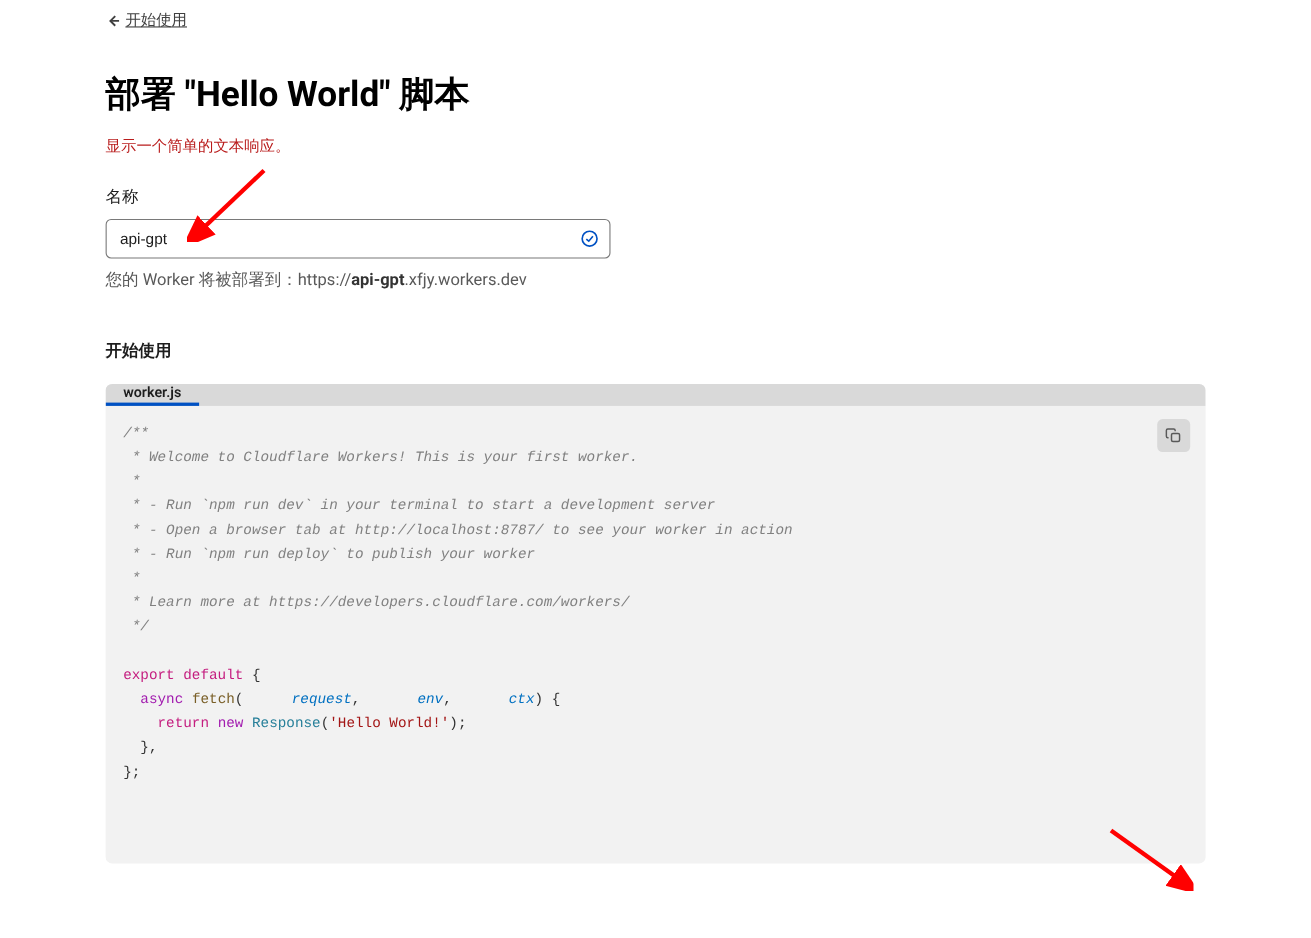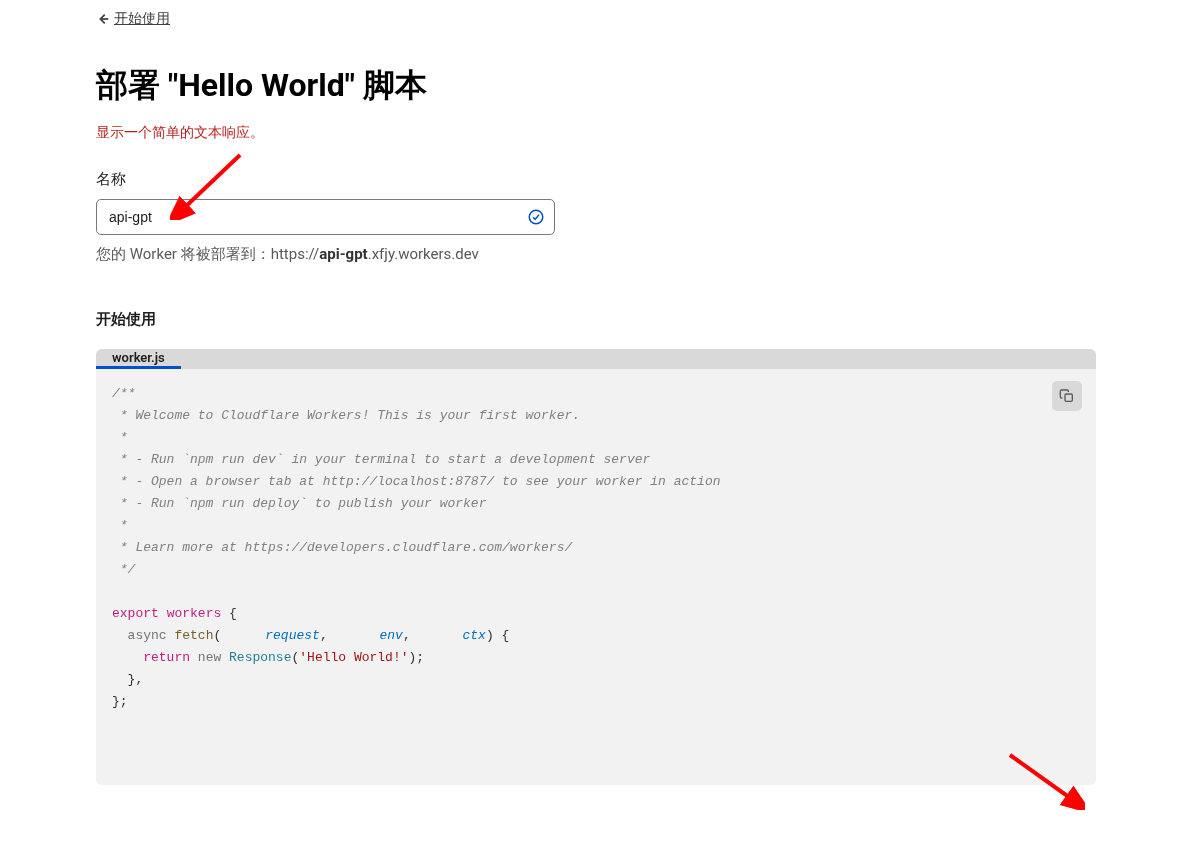--- a/index.html
+++ b/index.html
@@ -100,21 +100,21 @@
       position: relative;
       padding: 14px 16px 28px 16px;
       font-family: "Courier New", Courier, monospace;
       font-size: 13px;
       line-height: 22px;
       white-space: pre;
       color: #333;
     }
     .c-comment { color: #808080; font-style: italic; }
     .c-kw { color: #c41d7f; }
-    .c-kw2 { color: #737373; text-align: center; }
+    .c-kw2 { color: #a21caf; text-align: center; }
     .c-fn { color: #795e26; }
     .c-var { color: #0070c1; font-style: italic; margin-left: 44px;}
     .c-str { color: #a31515; }
     .c-cls { color: #267f99; }
     .copy-btn {
       position: absolute;
       top: 12px;
       right: 14px;
       width: 30px;
       height: 30px;
@@ -175,21 +175,21 @@
   <div class="code-body"><span class="c-comment">/**</span>
 <span class="c-comment"> * Welcome to Cloudflare Workers! This is your first worker.</span>
 <span class="c-comment"> *</span>
 <span class="c-comment"> * - Run `npm run dev` in your terminal to start a development server</span>
 <span class="c-comment"> * - Open a browser tab at http://localhost:8787/ to see your worker in action</span>
 <span class="c-comment"> * - Run `npm run deploy` to publish your worker</span>
 <span class="c-comment"> *</span>
 <span class="c-comment"> * Learn more at https://developers.cloudflare.com/workers/</span>
 <span class="c-comment"> */</span>
 
-<span class="c-kw">export</span> <span class="c-kw">workers</span> {
+<span class="c-kw">export</span> <span class="c-kw">default</span> {
   <span class="c-kw2">async</span> <span class="c-fn">fetch</span>(<span class="c-var">request</span>, <span class="c-var">env</span>, <span class="c-var">ctx</span>) {
     <span class="c-kw">return</span> <span class="c-kw2">new</span> <span class="c-cls">Response</span>(<span class="c-str">'Hello World!'</span>);
   },
 };
     <div class="copy-btn">
       <svg viewBox="0 0 24 24" fill="none" stroke="currentColor" stroke-width="2">
         <rect x="9" y="9" width="11" height="11" rx="2"></rect>
         <path d="M5 15 H4 a2 2 0 0 1 -2 -2 V5 a2 2 0 0 1 2 -2 h8 a2 2 0 0 1 2 2 v1"></path>
       </svg>
     </div>

